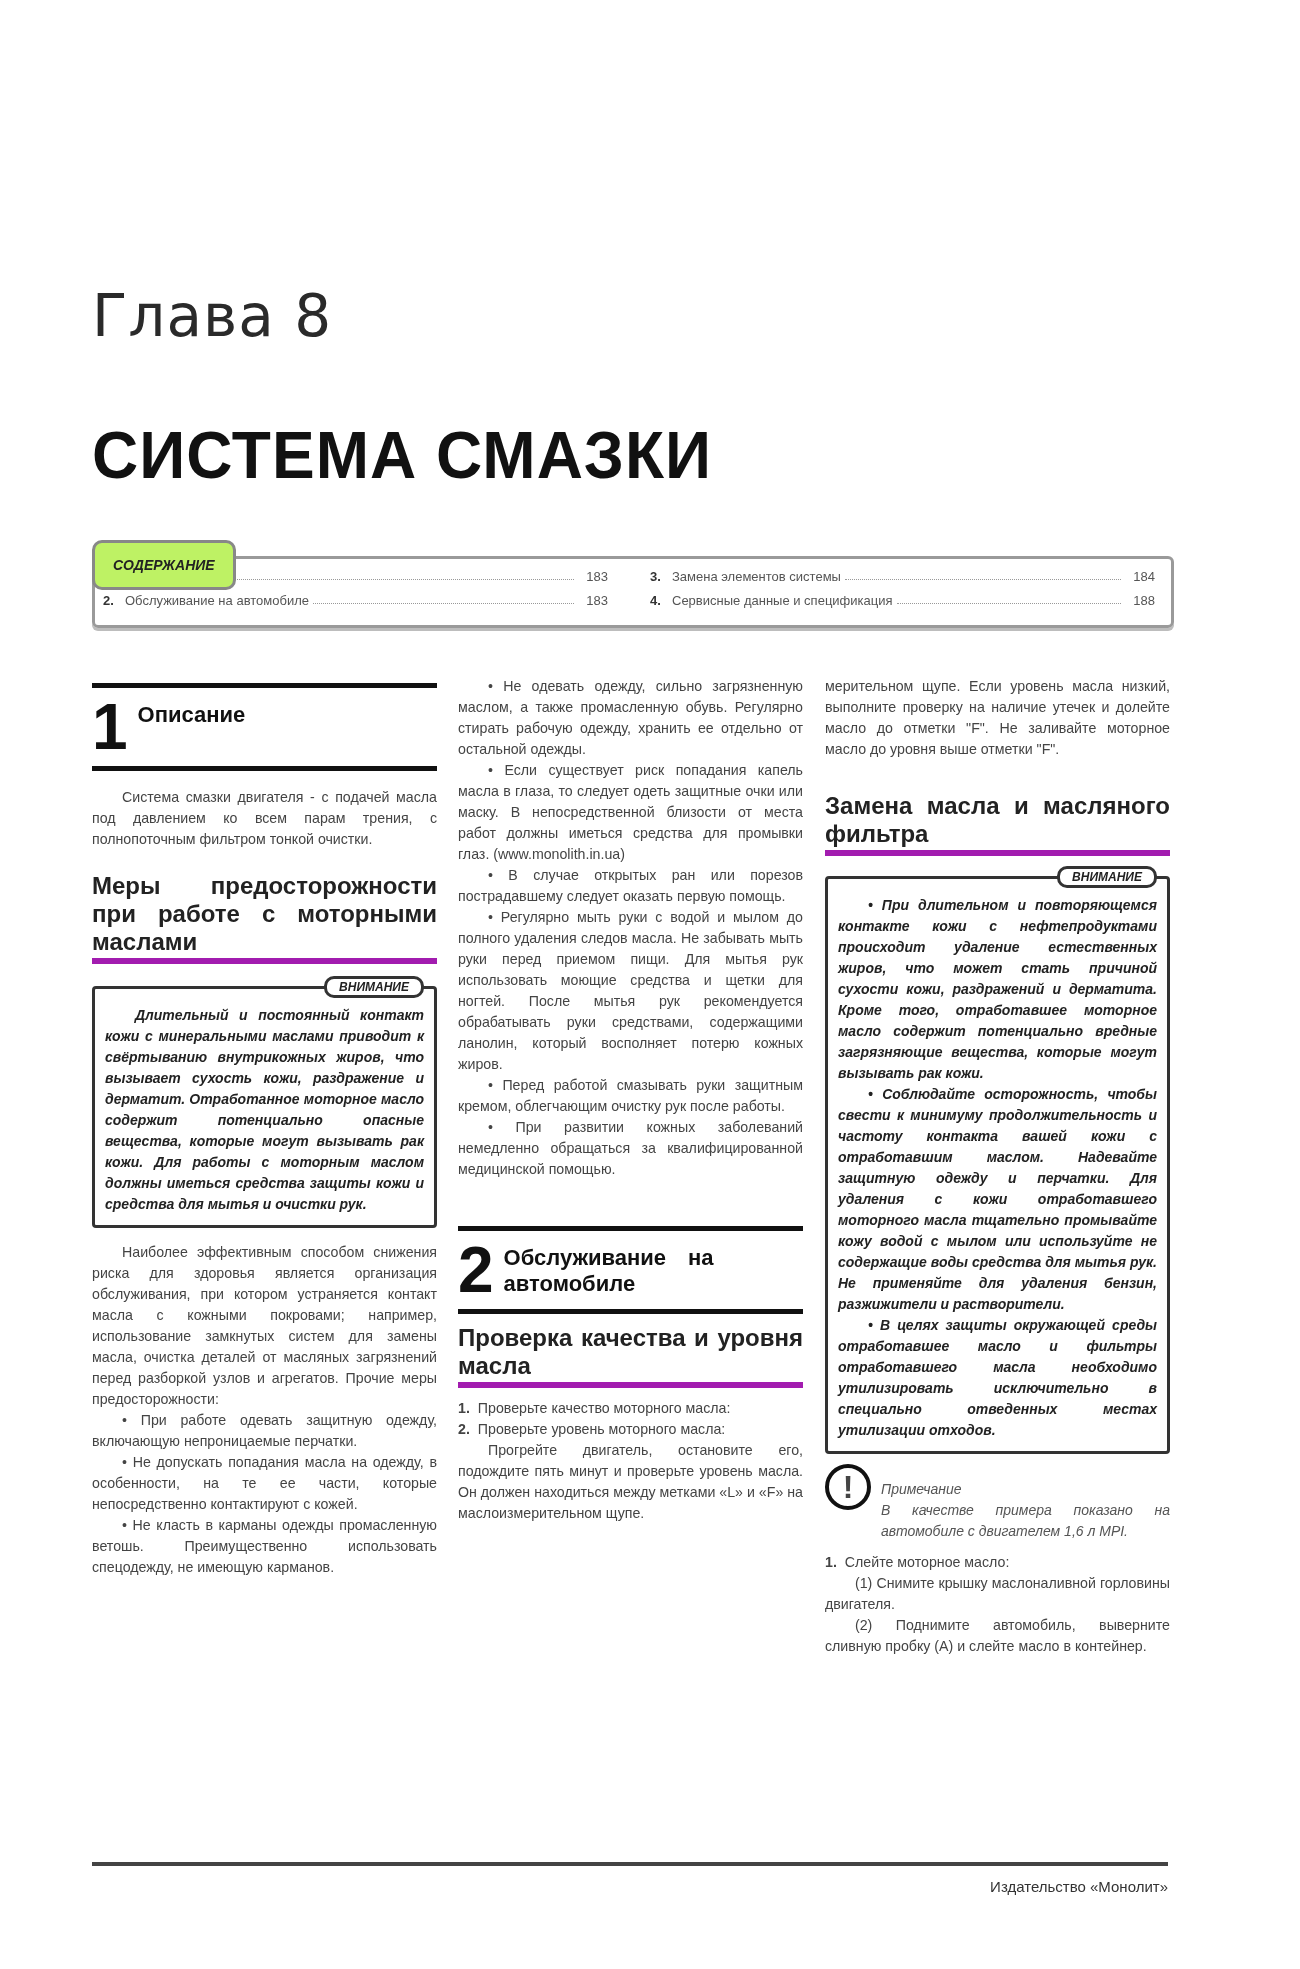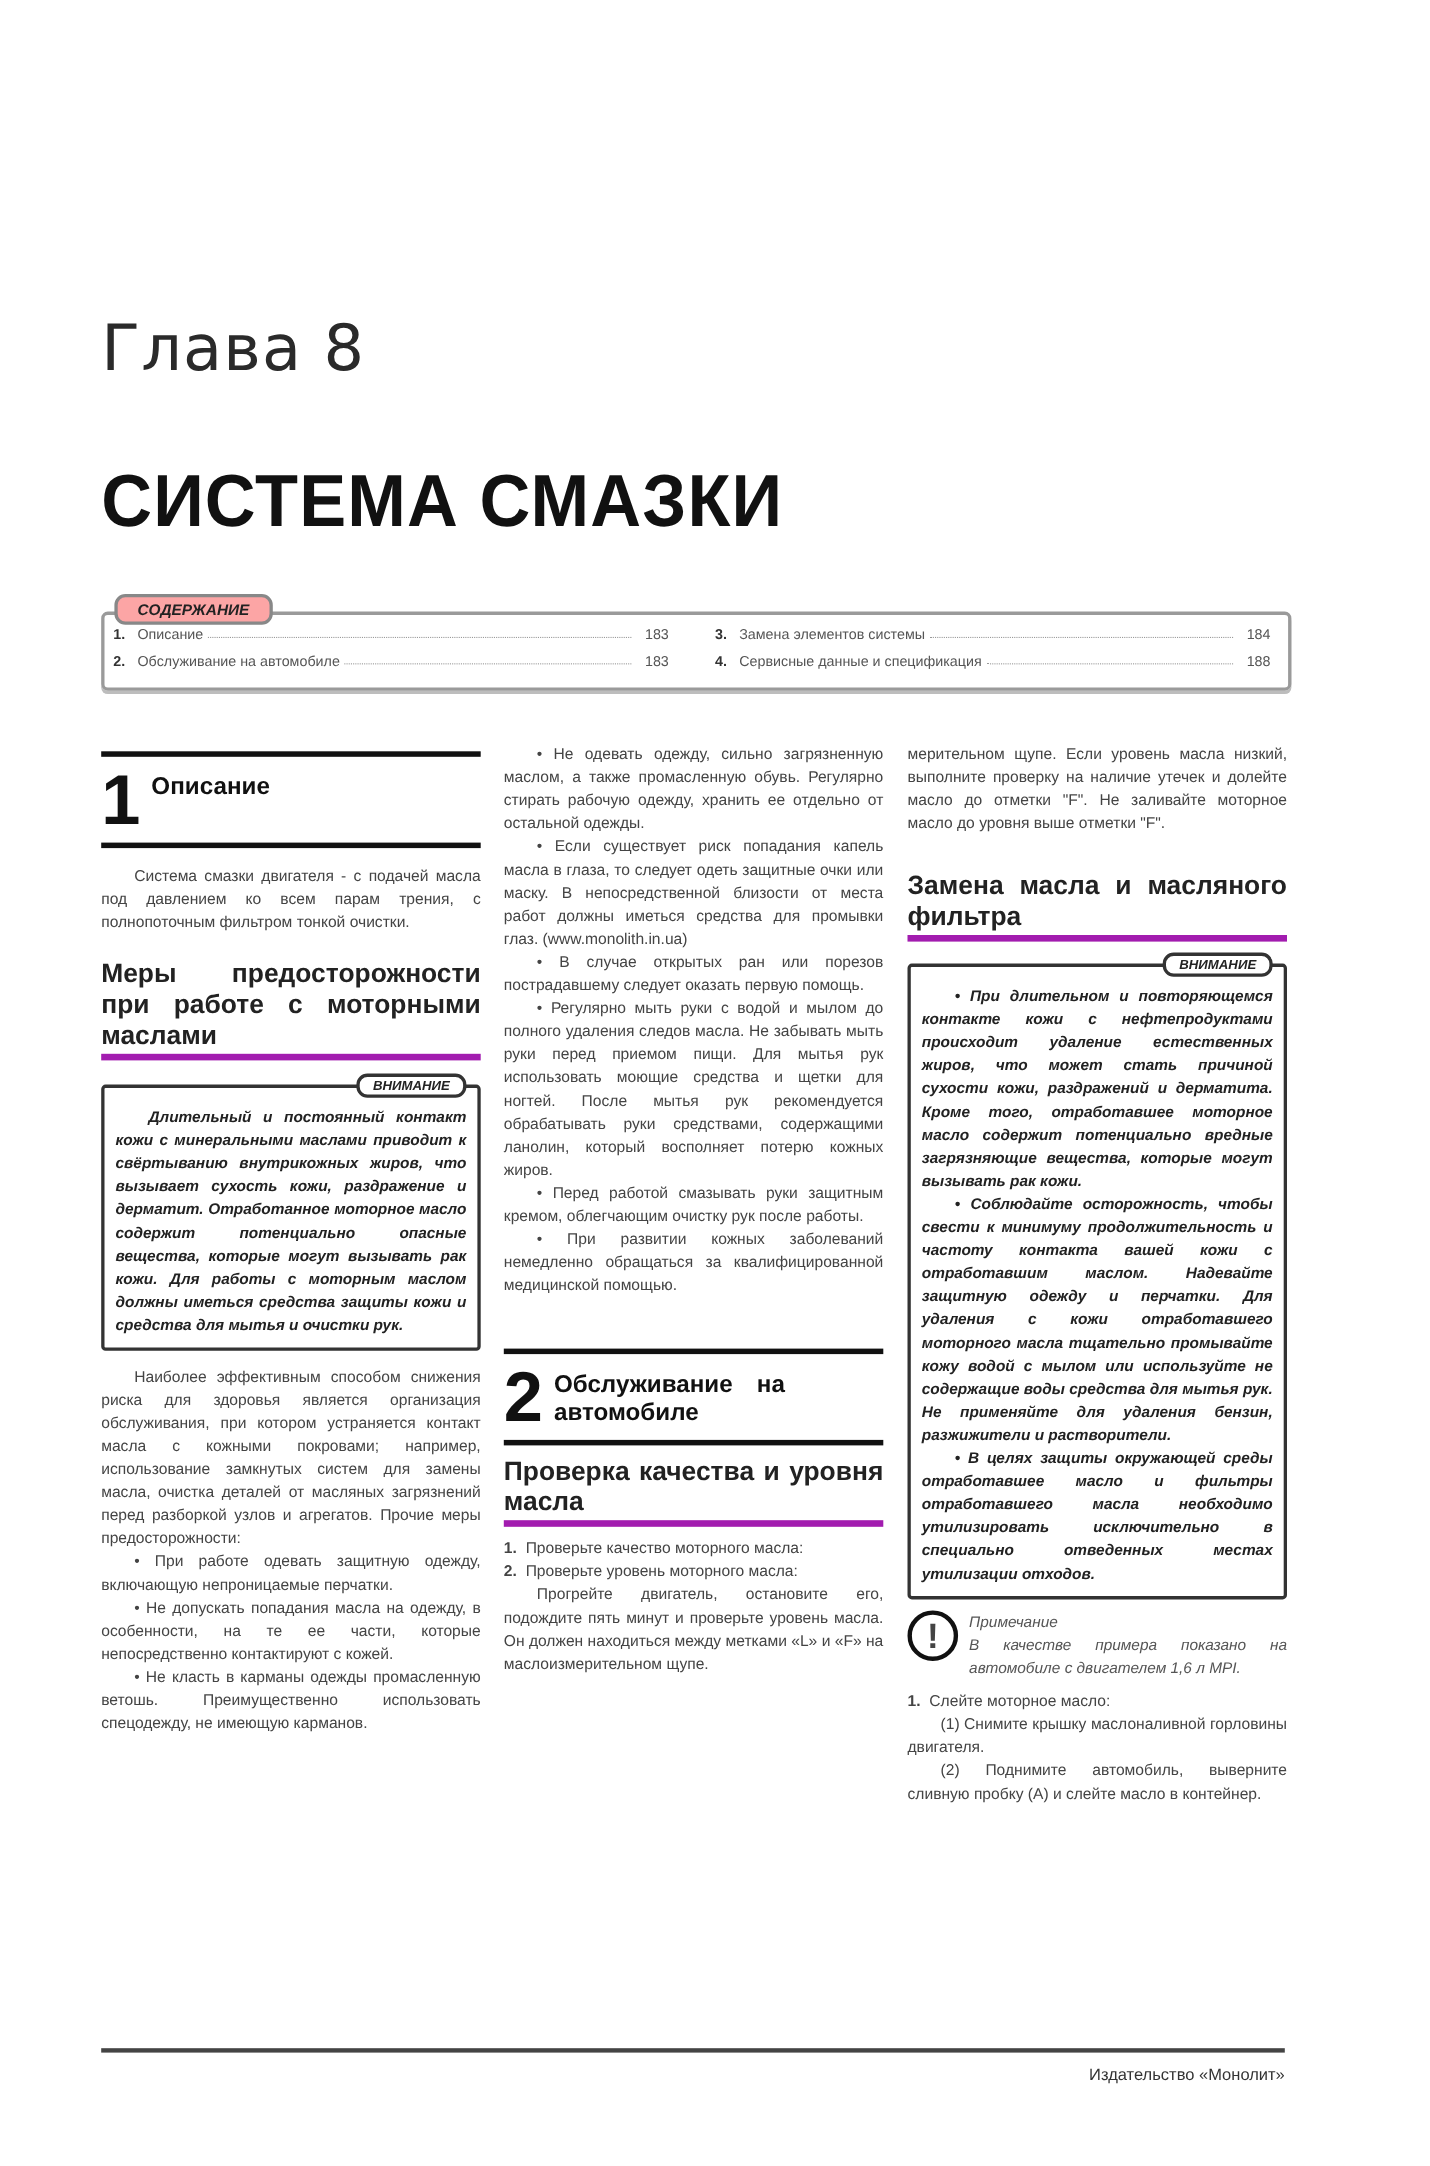--- a/index.html
+++ b/index.html
@@ -1,38 +1,38 @@
 <!DOCTYPE html>
 <html><head>
 <meta charset="utf-8">
 <style>
   html,body{margin:0;padding:0;background:#fff;}
   body{width:1300px;height:1969px;position:relative;overflow:hidden;font-family:"Liberation Sans",sans-serif;color:#222;}
   .abs{position:absolute;}
   .chapter{left:92px;top:282px;font-size:58px;font-weight:400;color:#2a2a2a;letter-spacing:1px;font-family:"DejaVu Sans",sans-serif;}
   .title{left:92px;top:418px;font-size:64px;font-weight:900;letter-spacing:1px;color:#111;font-family:"Liberation Sans",sans-serif;transform:scaleY(1.05);}
   .toc{left:92px;top:556px;width:1076px;height:66px;border:3px solid #9a9a9a;border-radius:6px;box-shadow:0 3px 0 #bdbdbd;}
-  .toc-tab{left:104px;top:540px;height:22px;padding:0 18px;border:3px solid #888;border-radius:10px;background:#fca5a5;font-size:14px;font-weight:700;font-style:italic;line-height:22px;color:#222;}
+  .toc-tab{left:92px;top:540px;height:22px;padding:11px 18px;border:3px solid #888;border-radius:10px;background:#bef264;font-size:14px;font-weight:700;font-style:italic;line-height:22px;color:#222;}
   .toc-row{position:absolute;display:flex;font-size:13px;color:#555;width:505px;}
   .toc-row .num{font-weight:700;width:22px;color:#333;}
   .toc-row .lbl{white-space:nowrap;}
   .toc-row .dots{flex:1;border-bottom:1px dotted #999;margin:0 4px 4px 4px;}
   .toc-row .pg{width:30px;text-align:right;}
   .col{position:absolute;width:345px;font-size:14.2px;line-height:21px;color:#444;text-align:justify;}
   .col p{margin:0;text-indent:30px;}
   .rule-thick{height:5px;background:#111;}
   .sec-head{display:flex;align-items:flex-start;padding:8px 0;}
   .sec-num{font-size:64px;font-weight:700;line-height:62px;margin-right:10px;color:#111;}
   .sec-title{font-size:22px;font-weight:700;line-height:26px;color:#111;padding-top:6px;}
   .sub-head{font-size:24px;font-weight:700;line-height:28px;color:#222;border-bottom:6px solid #a21caf;padding-bottom:2px;margin:6px 0 10px 0;}
   .warn{position:relative;border:3px solid #333;border-radius:4px;padding:16px 10px 10px 10px;font-weight:700;font-style:italic;color:#222;font-size:14px;line-height:21px;}
   .warn-tab{position:absolute;top:-13px;right:10px;background:#fff;border:3px solid #333;border-radius:10px;padding:0 12px;font-size:12px;line-height:16px;font-weight:700;font-style:italic;}
   .note{display:flex;gap:10px;margin:10px 0;}
   .note-icon{width:46px;height:46px;border:4px solid #111;border-radius:50%;display:flex;align-items:center;justify-content:center;font-size:32px;font-weight:900;flex:none;box-sizing:border-box;}
-  .note-text{font-style:italic;font-size:14px;line-height:21px;color:#555;}
+  .note-text{font-style:italic;font-size:14px;line-height:21px;color:#555;margin-top:15px;}
   .step{margin:0;}
   .step .n{font-weight:700;margin-right:8px;}
   .footer-rule{left:92px;top:1862px;width:1076px;height:4px;background:#444;}
   .footer-text{right:132px;top:1878px;font-size:15px;color:#333;}
 </style>
 </head>
 <body>
 
 <div class="abs chapter">Глава 8</div>
 <div class="abs title">СИСТЕМА СМАЗКИ</div>

